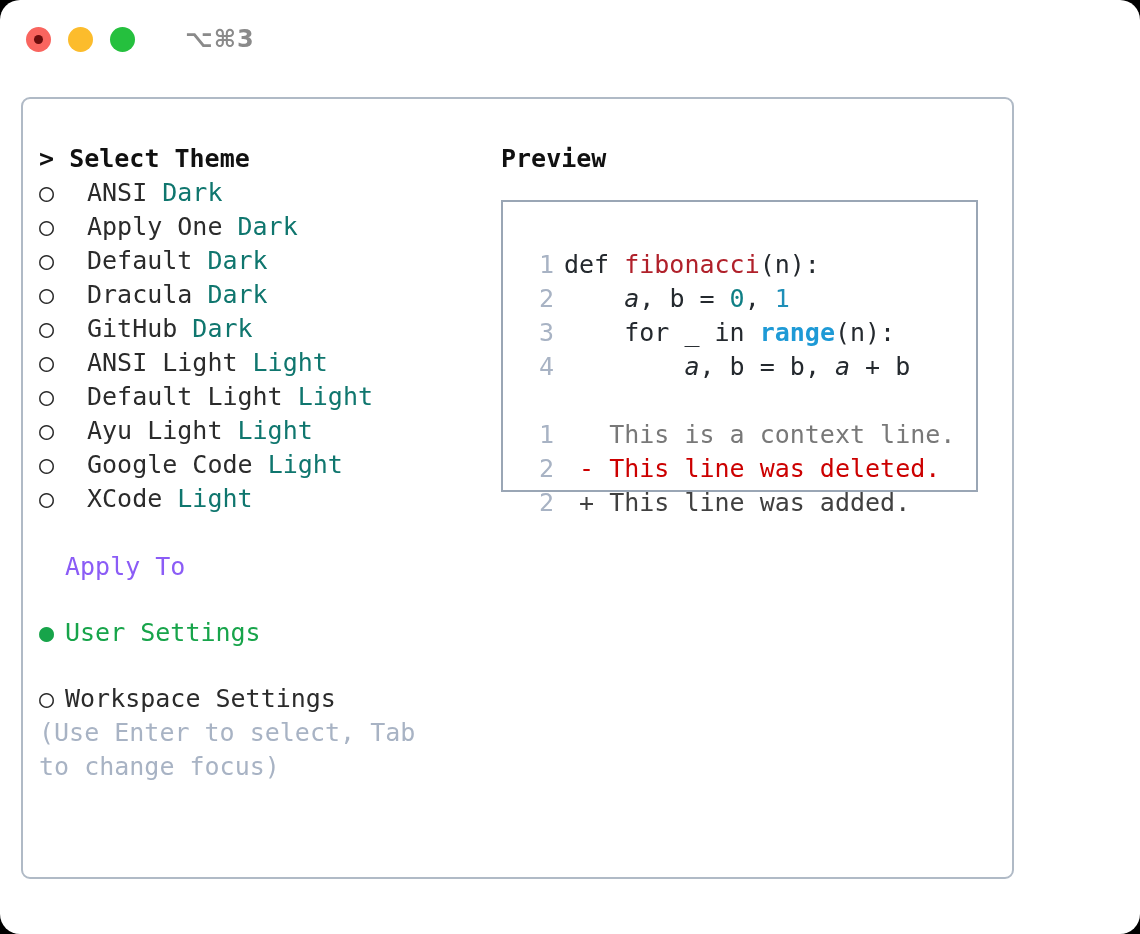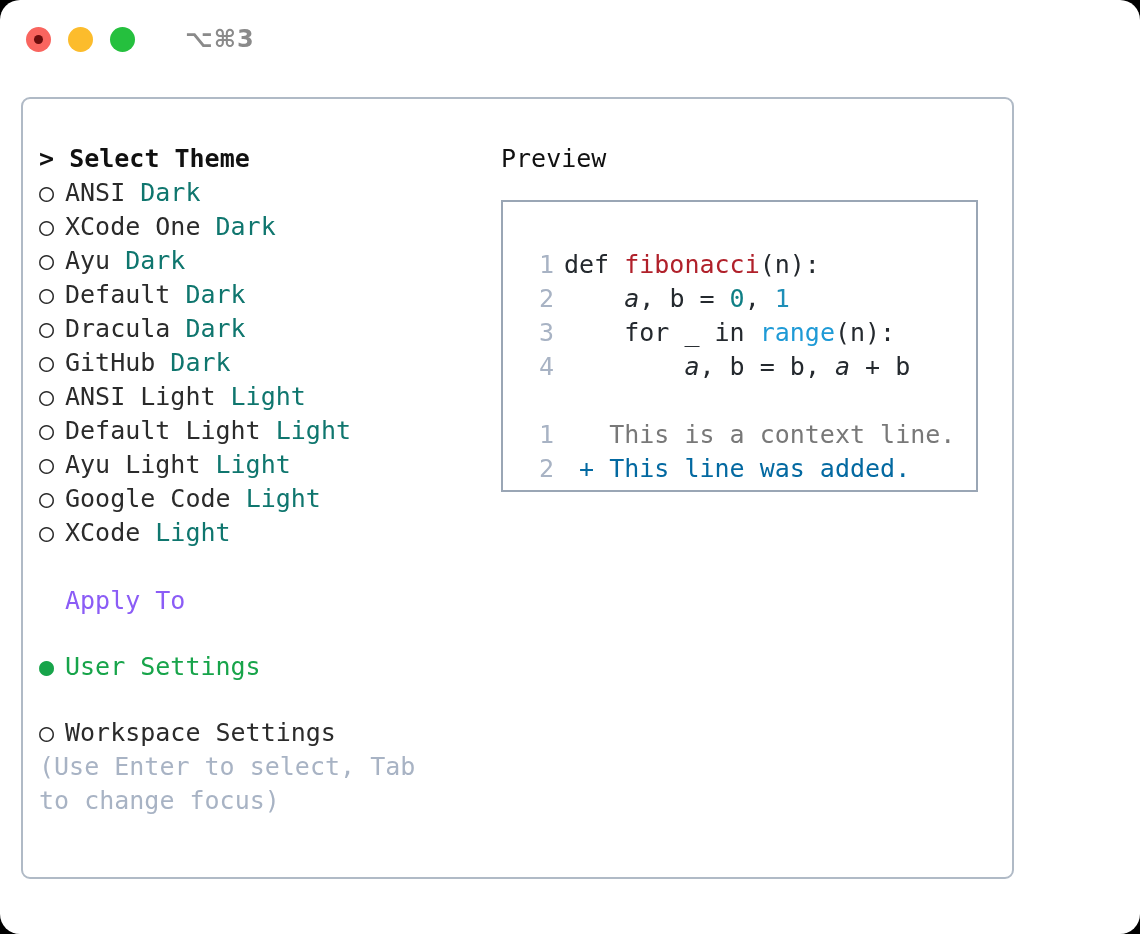--- a/index.html
+++ b/index.html
@@ -115,21 +115,21 @@
     color: #2b2b2b;
     white-space: pre;
     display: block;
   }
   .marker {
     display: inline-block;
     width: 26px;
   }
   .marker-empty { color: #2b2b2b; }
   .marker-filled { color: #17a44a; }
-  .theme-name { color: #2b2b2b; }
+  .theme-name { color: #2b2b2b; margin-left: 22px; }
   .theme-row.selected .theme-name { color: #17a44a; }
   .theme-tag { color: #0f766e; }
 
   .section-gap { height: 34px; }
 
   .apply-header {
     font-size: 25px;
     line-height: 34px;
     color: #8b5cf6;
     white-space: pre;
@@ -154,21 +154,21 @@
 
   
   .right-col {
     position: absolute;
     left: 478px;
     top: 43px;
     width: 500px;
   }
   .preview-title {
     font-size: 25px;
-    font-weight: normal;
+    font-weight: bold;
     color: #111111;
     line-height: 34px;
   }
   .preview-box {
     margin-top: 24px;
     width: 477px;
     height: 292px;
     box-sizing: border-box;
     border: 2px solid #9aa6b5;
     background: #ffffff;
@@ -184,27 +184,27 @@
     display: inline-block;
     width: 32px;
     text-align: right;
     color: #a8b3c4;
     margin-right: 10px;
   }
   .tok-plain { color: #24292e; }
   .tok-fn    { color: #b0202a; }
   .tok-num0  { color: #0f7f85; }
   .tok-num1  { color: #1e8fb8; }
-  .tok-builtin { color: #1e9ad6; }
+  .tok-builtin { color: #1e9ad6; font-weight: bold; }
   .tok-var   { color: #24292e; font-style: italic; }
 
   .diff-gap { height: 34px; }
   .diff-context { color: #787878; }
   .diff-del { color: #cc0000; }
-  .diff-add { color: #0369a1; margin-top: 16px; }
+  .diff-add { color: #404040; margin-top: 16px; }
 </style>
 </head>
 <body>
 
 <div class="window">
 
   <div class="titlebar">
     <div class="dots">
       <span class="dot dot-red"></span>
       <span class="dot dot-yellow"></span>
@@ -215,22 +215,21 @@
 
   <div class="panel">
     <div class="columns">
 
       <div class="left-col">
 
         <div class="list-header"><span class="caret">&gt;</span> <span>Select Theme</span></div>
 
         <div id="theme-list">
             <div class="theme-row"><span class="marker marker-empty">○</span><span class="theme-name">ANSI</span><span class="theme-tag"> Dark</span></div>
-            <div class="theme-row"><span class="marker marker-empty">○</span><span class="theme-name">XCode One</span><span class="theme-tag"> Dark</span></div>
-            <div class="theme-row"><span class="marker marker-empty">○</span><span class="theme-name">Ayu</span><span class="theme-tag"> Dark</span></div>
+            <div class="theme-row"><span class="marker marker-empty">○</span><span class="theme-name">Apply One</span><span class="theme-tag"> Dark</span></div>
             <div class="theme-row"><span class="marker marker-empty">○</span><span class="theme-name">Default</span><span class="theme-tag"> Dark</span></div>
             <div class="theme-row"><span class="marker marker-empty">○</span><span class="theme-name">Dracula</span><span class="theme-tag"> Dark</span></div>
             <div class="theme-row"><span class="marker marker-empty">○</span><span class="theme-name">GitHub</span><span class="theme-tag"> Dark</span></div>
             <div class="theme-row"><span class="marker marker-empty">○</span><span class="theme-name">ANSI Light</span><span class="theme-tag"> Light</span></div>
             <div class="theme-row"><span class="marker marker-empty">○</span><span class="theme-name">Default Light</span><span class="theme-tag"> Light</span></div>
             <div class="theme-row"><span class="marker marker-empty">○</span><span class="theme-name">Ayu Light</span><span class="theme-tag"> Light</span></div>
             <div class="theme-row"><span class="marker marker-empty">○</span><span class="theme-name">Google Code</span><span class="theme-tag"> Light</span></div>
             <div class="theme-row"><span class="marker marker-empty">○</span><span class="theme-name">XCode</span><span class="theme-tag"> Light</span></div>
           </div>
 
@@ -251,20 +250,21 @@
         <div class="preview-box">
           <div id="code-block">
               <div class="code-line"><span class="lineno">1</span><span class="tok-plain">def </span><span class="tok-fn">fibonacci</span><span class="tok-plain">(n):</span></div>
               <div class="code-line"><span class="lineno">2</span><span class="tok-plain">    </span><span class="tok-var">a</span><span class="tok-plain">, </span><span class="tok-plain">b</span><span class="tok-plain"> = </span><span class="tok-num0">0</span><span class="tok-plain">, </span><span class="tok-num1">1</span></div>
               <div class="code-line"><span class="lineno">3</span><span class="tok-plain">    for _ in </span><span class="tok-builtin">range</span><span class="tok-plain">(n):</span></div>
               <div class="code-line"><span class="lineno">4</span><span class="tok-plain">        </span><span class="tok-var">a</span><span class="tok-plain">, </span><span class="tok-plain">b</span><span class="tok-plain"> = </span><span class="tok-plain">b</span><span class="tok-plain">, </span><span class="tok-var">a</span><span class="tok-plain"> + </span><span class="tok-plain">b</span></div>
             </div>
           <div class="diff-gap"></div>
           <div id="diff-block">
               <div class="code-line"><span class="lineno">1</span><span class="diff-context">   This is a context line.</span></div>
+              <div class="code-line"><span class="lineno">2</span><span class="diff-del"> - This line was deleted.</span></div>
               <div class="code-line"><span class="lineno">2</span><span class="diff-add"> + This line was added.</span></div>
             </div>
         </div>
       </div>
 
     </div>
   </div>
 </div>
 
 </body></html>

